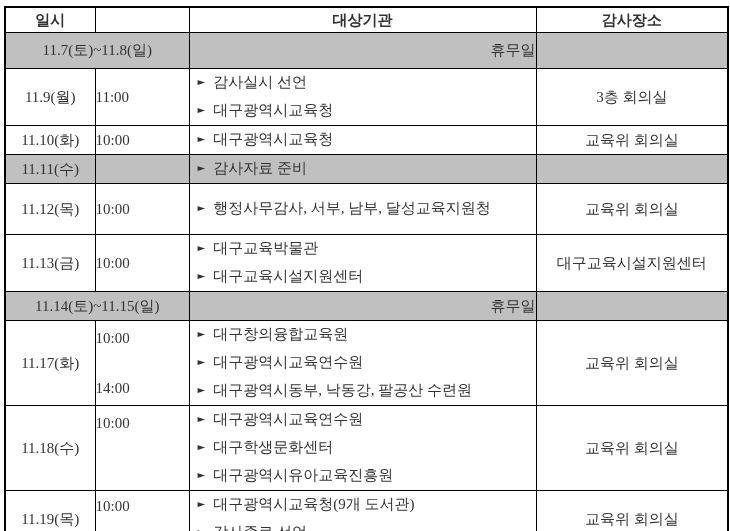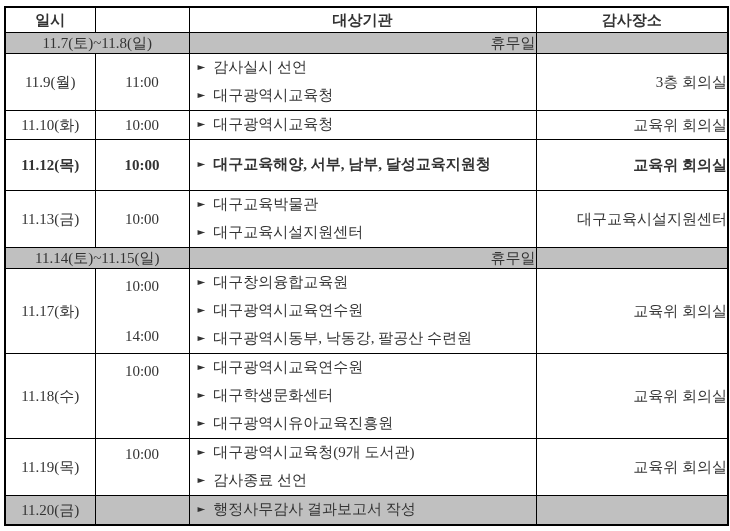--- a/index.html
+++ b/index.html
@@ -37,21 +37,20 @@
     height: 24px;
     vertical-align: middle;
   }
   .gray { background: #c0c0c0; }
   .date-cell {
     text-align: center;
     vertical-align: middle;
     white-space: nowrap;
   }
   .time-cell {
-    text-align: center;
     vertical-align: middle;
     line-height: 25px;
   }
   .time-cell .tline { height: 25px; }
   .items-cell {
     vertical-align: middle;
     padding: 0 3px 0 8px;
     line-height: 27px;
   }
   .item-line { text-align: left; }
@@ -60,21 +59,21 @@
     margin-right: 8px;
     position: relative;
     top: -2px;
     font-family: "DejaVu Sans", sans-serif;
   }
   .target-center {
     text-align: right;
     vertical-align: middle;
   }
   .place-cell {
-    text-align: right;
+    text-align: center;
     vertical-align: middle;
   }
 </style>
 </head>
 <body>
 
 <table class="schedule">
   <colgroup>
     <col class="c-date">
     <col class="c-time">
@@ -83,21 +82,21 @@
   </colgroup>
   <thead>
     <tr>
       <th>일시</th>
       <th></th>
       <th>대상기관</th>
       <th>감사장소</th>
     </tr>
   </thead>
   <tbody>
-      <tr style="height: 21px;">
+      <tr style="height: 36px;">
         <td class="date-cell gray" colspan="2">11.7(토)~11.8(일)</td>
         <td class="target-center gray">휴무일</td>
         <td class="place-cell gray"></td>
       </tr>
       <tr style="height: 50px;">
         <td class="date-cell">11.9(월)</td>
         <td class="time-cell">
           <div class="tline">11:00</div>
         </td>
         <td class="items-cell">
@@ -109,42 +108,50 @@
       <tr style="height: 24px;">
         <td class="date-cell">11.10(화)</td>
         <td class="time-cell">
           <div class="tline">10:00</div>
         </td>
         <td class="items-cell">
           <div class="item-line"><span class="bullet">►</span><span>대구광역시교육청</span></div>
         </td>
         <td class="place-cell">교육위 회의실</td>
       </tr>
-      <tr style="height: 51px; font-weight: bold;">
+      <tr style="height: 22px;">
+        <td class="date-cell gray">11.11(수)</td>
+        <td class="time-cell gray"></td>
+        <td class="items-cell gray">
+          <div class="item-line"><span class="bullet">►</span><span>감사자료 준비</span></div>
+        </td>
+        <td class="place-cell gray"></td>
+      </tr>
+      <tr style="height: 51px;">
         <td class="date-cell">11.12(목)</td>
         <td class="time-cell">
           <div class="tline">10:00</div>
         </td>
         <td class="items-cell">
-          <div class="item-line"><span class="bullet">►</span><span>대구교육해양, 서부, 남부, 달성교육지원청</span></div>
+          <div class="item-line"><span class="bullet">►</span><span>행정사무감사, 서부, 남부, 달성교육지원청</span></div>
         </td>
         <td class="place-cell">교육위 회의실</td>
       </tr>
       <tr style="height: 52px;">
         <td class="date-cell">11.13(금)</td>
         <td class="time-cell">
           <div class="tline">10:00</div>
         </td>
         <td class="items-cell">
           <div class="item-line"><span class="bullet">►</span><span>대구교육박물관</span></div>
           <div class="item-line"><span class="bullet">►</span><span>대구교육시설지원센터</span></div>
         </td>
         <td class="place-cell">대구교육시설지원센터</td>
       </tr>
-      <tr style="height: 21px;">
+      <tr style="height: 29px;">
         <td class="date-cell gray" colspan="2">11.14(토)~11.15(일)</td>
         <td class="target-center gray">휴무일</td>
         <td class="place-cell gray"></td>
       </tr>
       <tr style="height: 77px;">
         <td class="date-cell">11.17(화)</td>
         <td class="time-cell">
           <div class="tline">10:00</div>
           <div class="tline">&nbsp;</div>
           <div class="tline">14:00</div>

